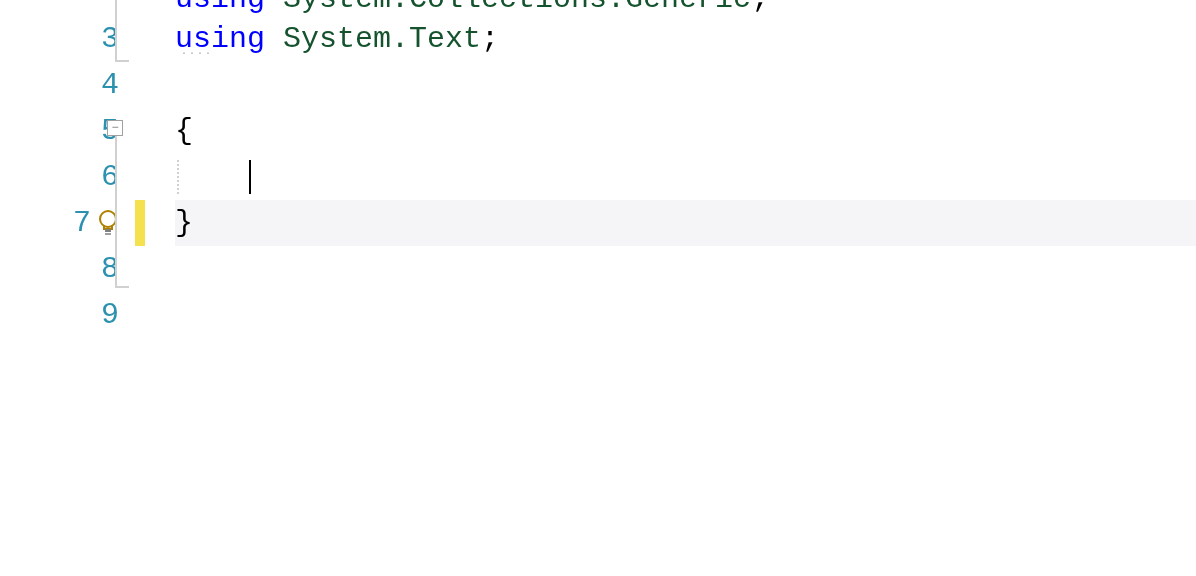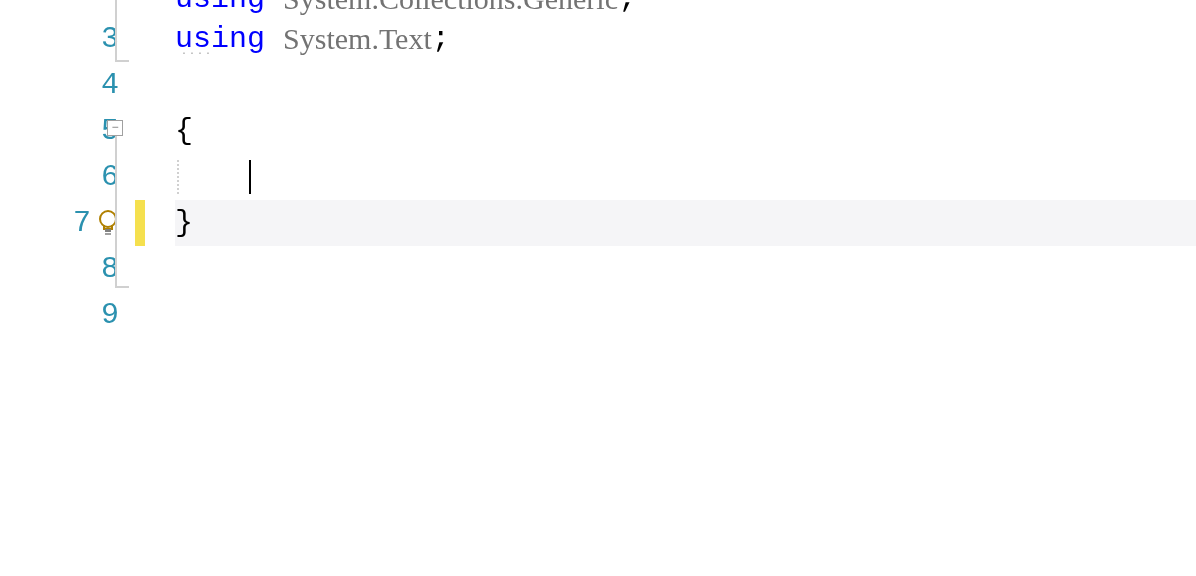--- a/index.html
+++ b/index.html
@@ -97,21 +97,21 @@
       height: 16px;
       overflow: hidden;
       position: relative;
     }
     .partial-row .code-row {
       position: absolute;
       bottom: -6px;
       left: 0;
     }
     .kw { color: #0000ff; }
-    .type { color: #737373; font-family: Liberation Serif, serif; }
+    .type { color: #14532d; }
     .punct { color: #000000; }
     .plain { color: #000000; }
     .dots {
       color: #a0a0a0;
       font-size: 10px;
       letter-spacing: 2px;
       position: absolute;
     }
     .current-line-bg {
       position: absolute;

